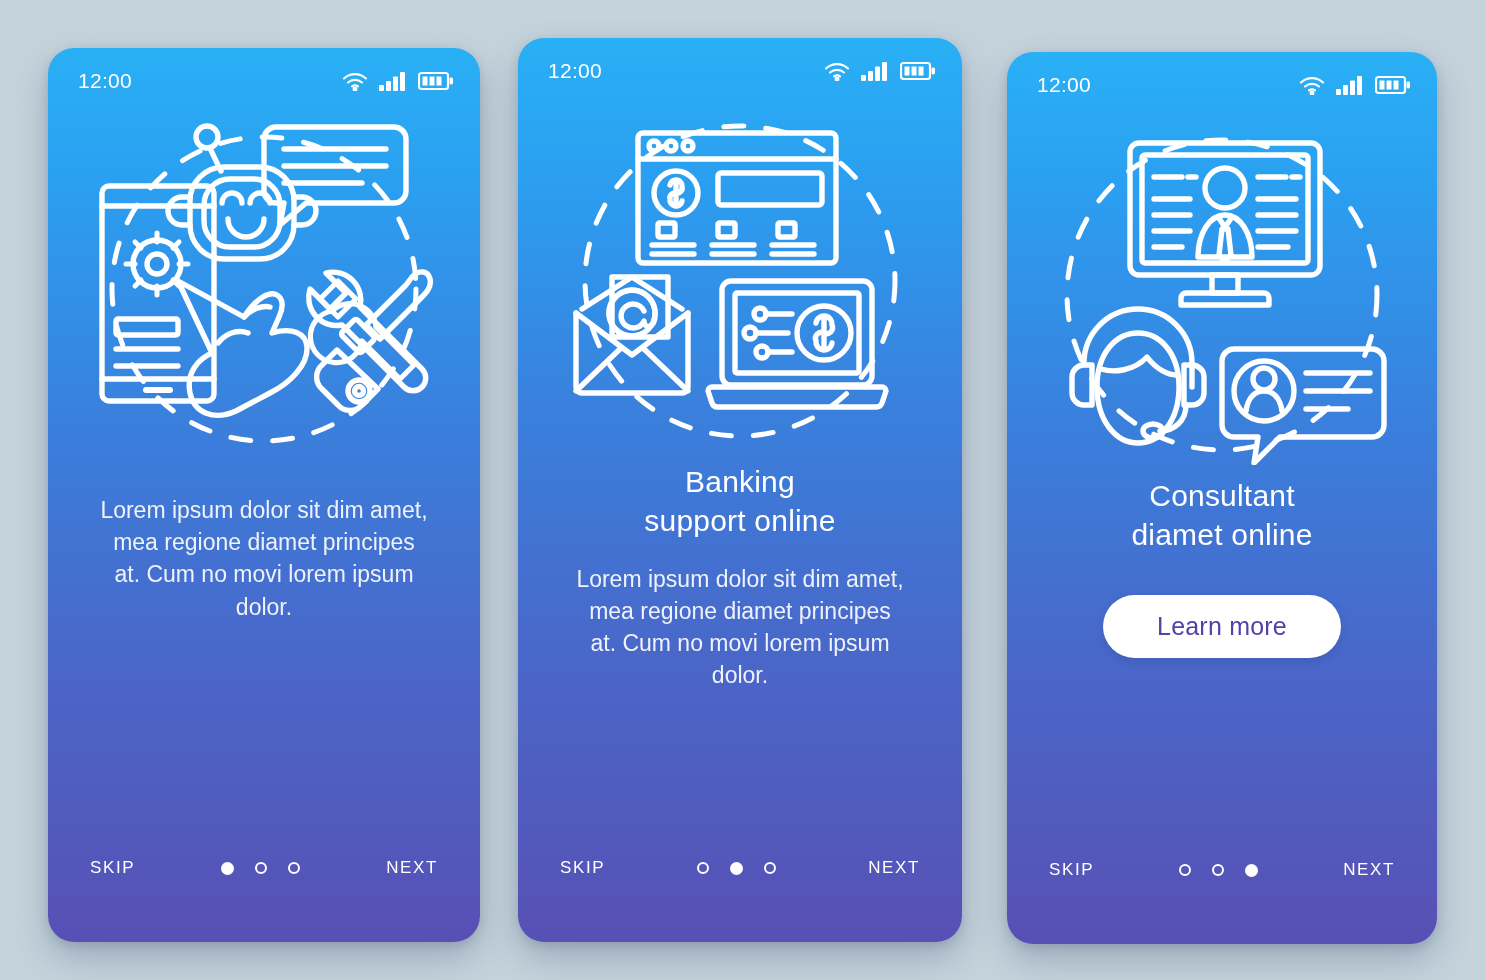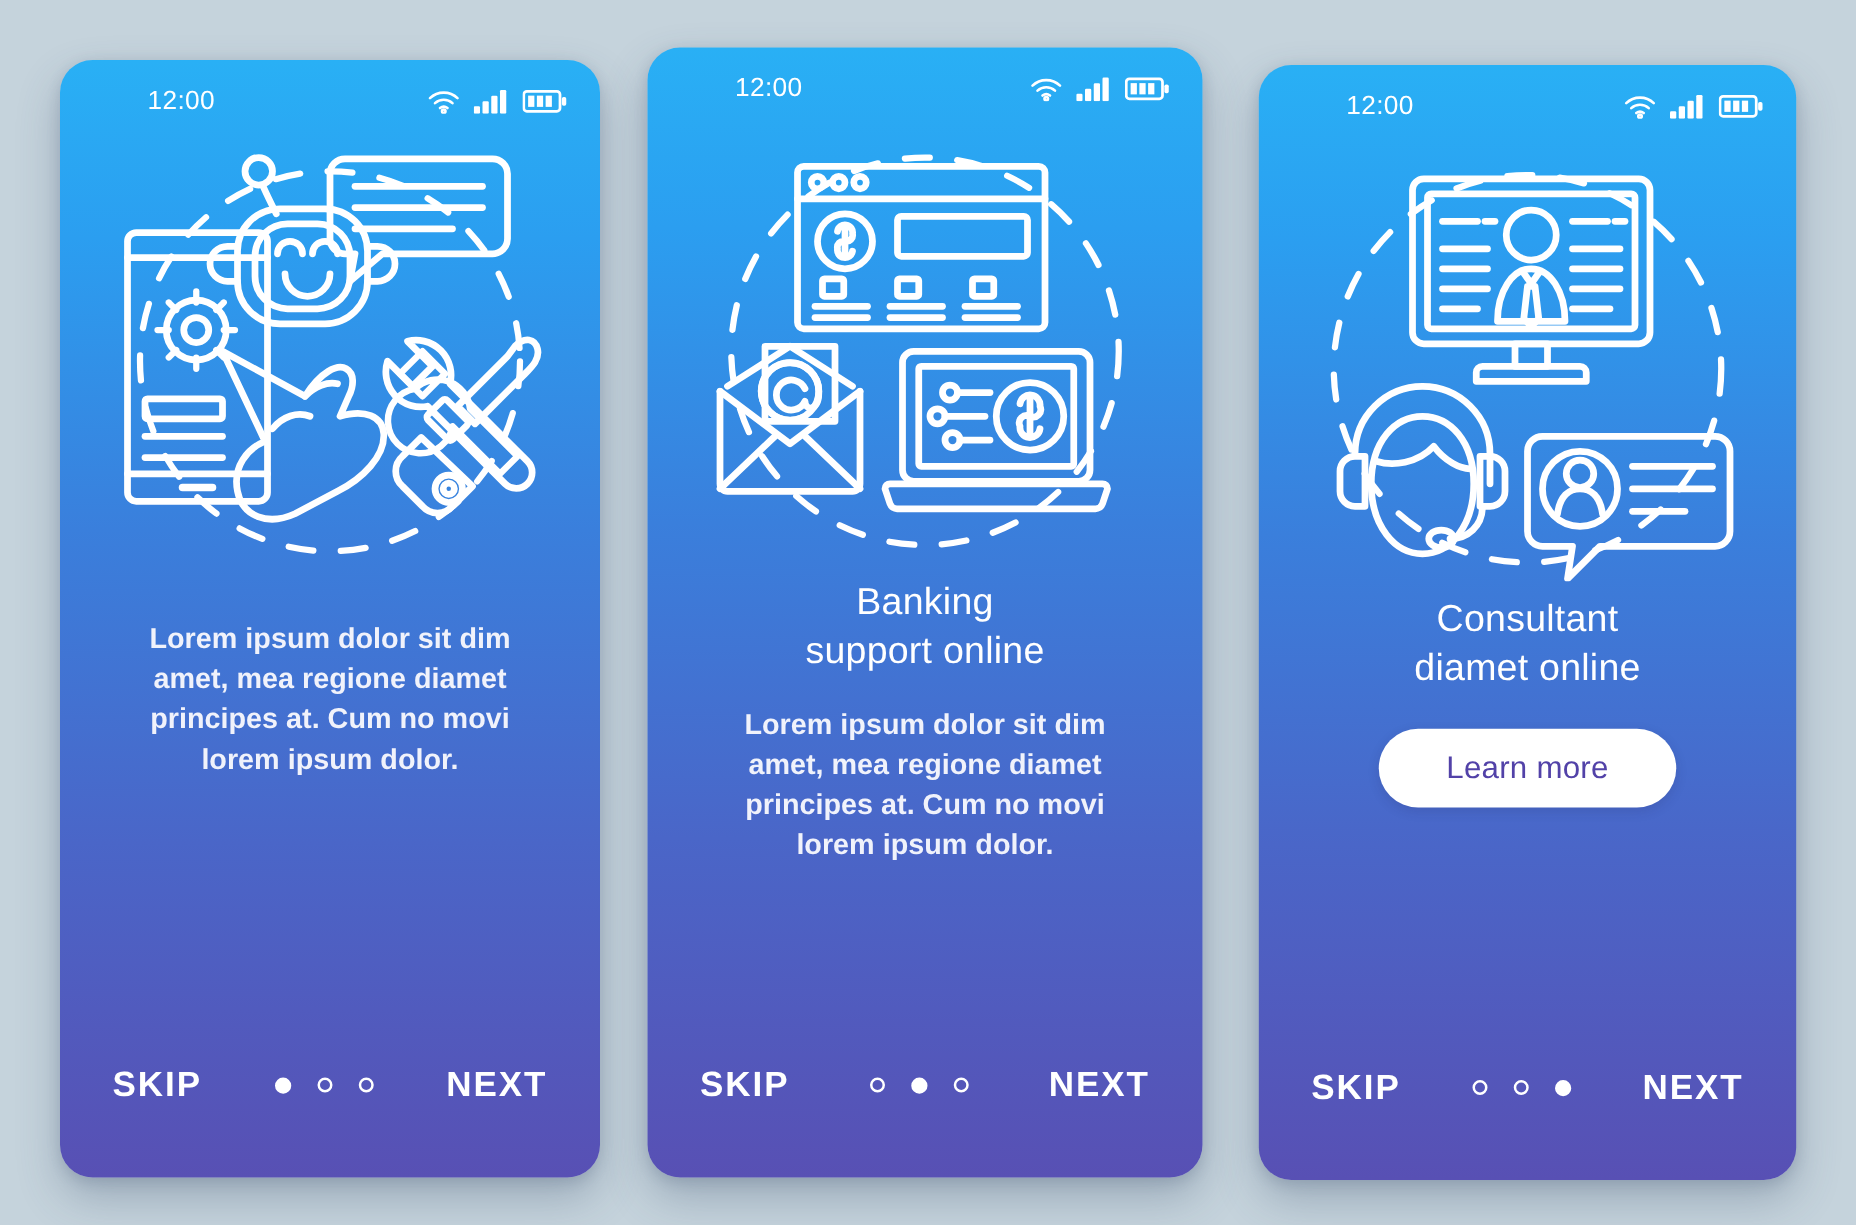--- a/index.html
+++ b/index.html
@@ -19,21 +19,21 @@
     display:flex;flex-direction:column;
   }
   #phone-1{left:48px;top:48px;width:432px;height:894px;}
   #phone-2{left:518px;top:38px;width:444px;height:904px;}
   #phone-3{left:1007px;top:52px;width:430px;height:892px;}
 
   
   .statusbar{
     height:56px;flex:0 0 auto;
     display:flex;align-items:center;justify-content:space-between;
-    padding:10px 26px 0 30px;box-sizing:border-box;margin-left:40px;
+    padding:10px 26px 0 30px;box-sizing:border-box;
   }
   .clock{color:#fff;font-size:21px;letter-spacing:.3px;}
   .sysicons{display:flex;align-items:center;gap:11px;}
   .sysicons svg{display:block;}
 
   
   .art{
     flex:0 0 auto;
     height:368px;
     display:flex;align-items:center;justify-content:center;
@@ -41,39 +41,39 @@
   }
   .art svg{display:block;}
 
   
   .copy{flex:1 1 auto;display:flex;flex-direction:column;align-items:center;padding:0 26px;box-sizing:border-box;}
   .title{
     color:#fff;font-size:30px;line-height:1.31;font-weight:400;text-align:center;
     letter-spacing:.2px;margin:0;white-space:pre-line;
   }
   .body{
-    color:#f0f2fb;font-size:23px;line-height:1.40;text-align:center;font-weight:700;
+    color:#f0f2fb;font-size:23px;line-height:1.40;text-align:center;font-weight:400;
     margin:22px 0 0 0;white-space:pre-line;max-width:330px;
   }
   .cta{
-    margin-top:28px;background:#fff;color:#5242a8;
+    margin-top:40px;background:#fff;color:#5242a8;
     border:none;border-radius:34px;
     font-size:25px;font-family:inherit;
     padding:17px 54px;cursor:pointer;letter-spacing:.2px;
     box-shadow:0 3px 9px rgba(40,40,90,.16);
   }
 
   
   .nav{
     flex:0 0 auto;height:120px;
     display:flex;align-items:center;justify-content:space-between;
     padding:0 40px 28px 40px;box-sizing:border-box;
   }
   .navbtn{
-    color:#fff;font-size:28px;letter-spacing:1.6px;font-weight:700;
+    color:#fff;font-size:17px;letter-spacing:1.6px;font-weight:400;
     background:none;border:none;font-family:inherit;cursor:pointer;padding:4px 2px;
   }
   .dots{display:flex;align-items:center;gap:21px;}
   .dot{width:12px;height:12px;border-radius:50%;box-sizing:border-box;
        border:2px solid #fff;background:transparent;cursor:pointer;}
   .dot.on{background:#fff;width:13px;height:13px;}
 </style>
 </head>
 <body>
 

